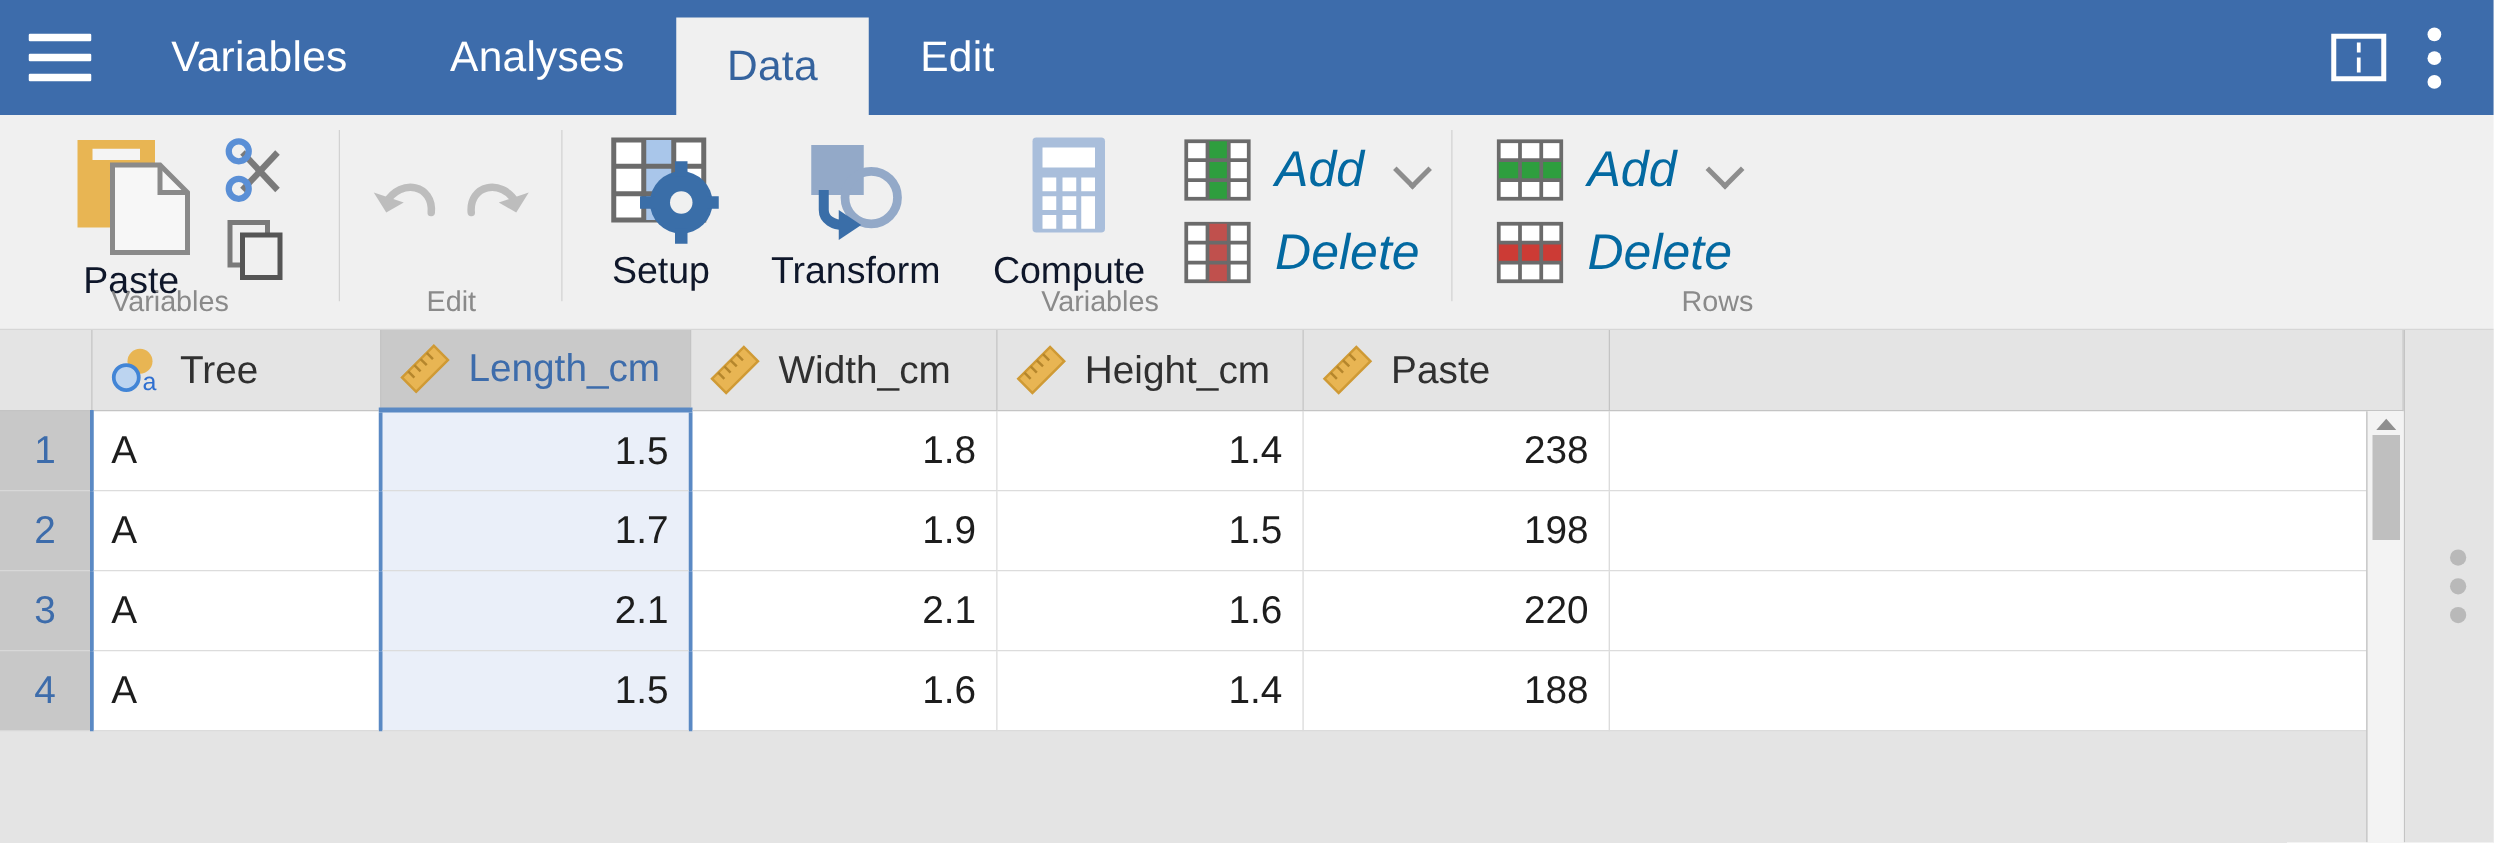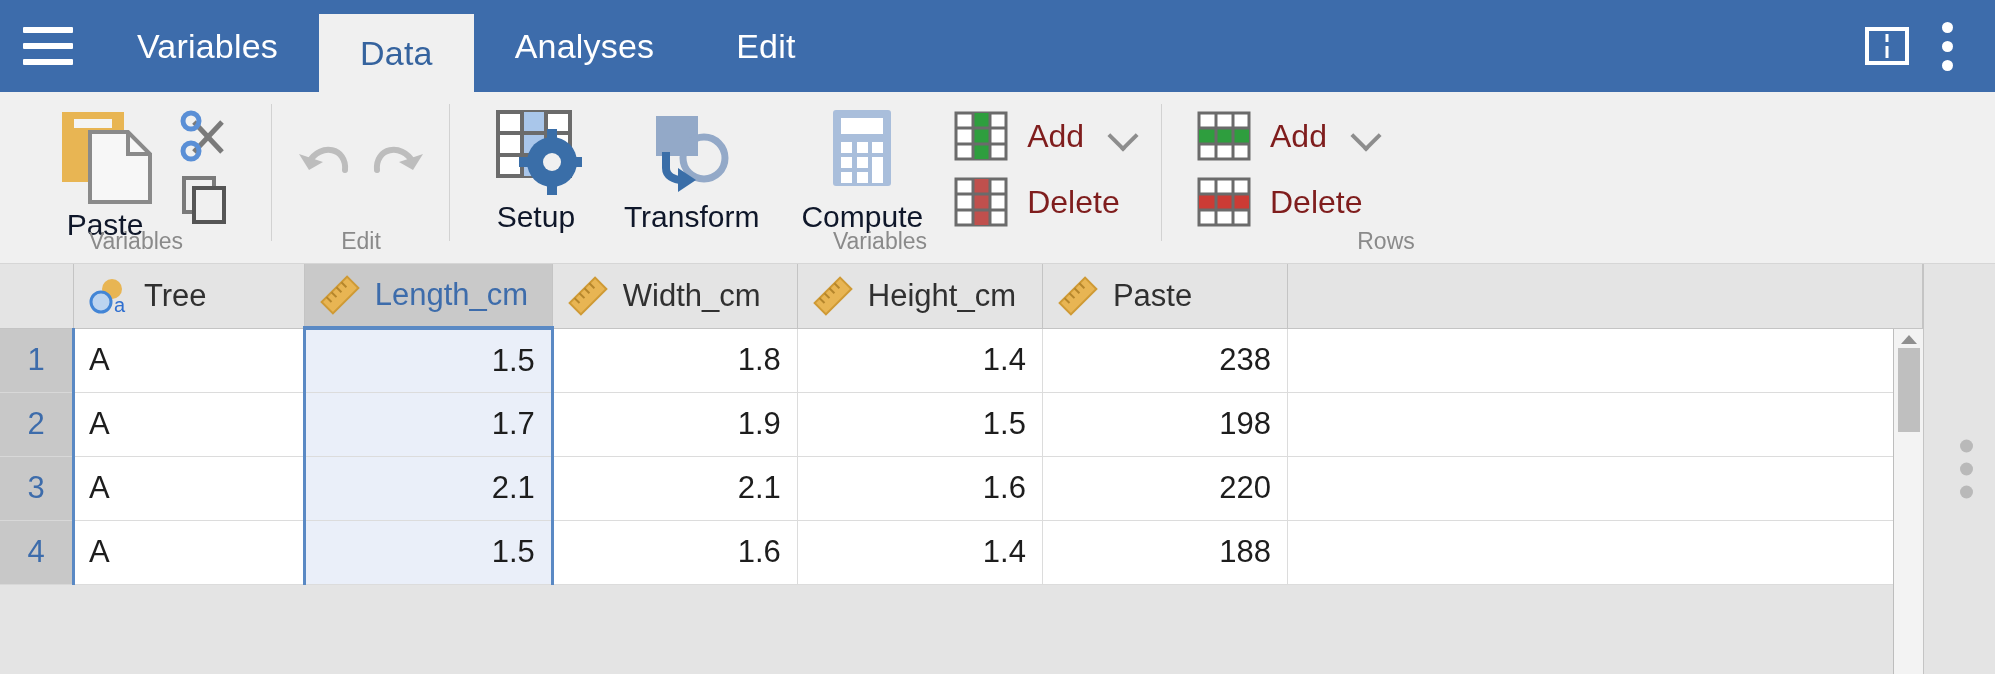--- a/index.html
+++ b/index.html
@@ -137,21 +137,21 @@
     font-size: 30px;
     color: #0f172a;
     margin-top: 4px;
     white-space: nowrap;
   }
   .iconbox { display: flex; align-items: center; justify-content: center; }
   .smallcol { display: flex; flex-direction: column; gap: 6px; padding-top: 6px; }
   .smallbtn { cursor: pointer; display: flex; align-items: center; justify-content: center; }
 
   .ad-row { display: flex; align-items: center; gap: 18px; cursor: pointer; }
-  .ad-label { font-size: 32px; color: #7f1d1d; white-space: nowrap; }
+  .ad-label { font-size: 40px; color: #0369a1; white-space: nowrap; font-style: italic; }
   .chev {
     width: 22px; height: 22px;
     border-right: 4px solid #8d8d8d;
     border-bottom: 4px solid #8d8d8d;
     transform: rotate(45deg);
     margin-left: 10px;
     cursor: pointer;
   }
   .ad-stack { display: flex; flex-direction: column; gap: 14px; padding-top: 8px; }
 
@@ -265,25 +265,25 @@
   <div class="hamburger">
     <span></span>
     <span></span>
     <span></span>
   </div>
 
   <div class="menutabs">
     <div class="menutab">
       <span>Variables</span>
     </div>
+    <div class="menutab">
+      <span>Analyses</span>
+    </div>
     <div class="menutab active">
       <span>Data</span>
-    </div>
-    <div class="menutab">
-      <span>Analyses</span>
     </div>
     <div class="menutab">
       <span>Edit</span>
     </div>
   </div>
 
   <div class="menubar-right">
     <div class="split-icon"></div>
     <div class="kebab">
       <i></i>
@@ -457,21 +457,21 @@
             <rect x="3" y="18" width="50" height="16" fill="#cc3b35"></rect>
             <line x1="3" y1="18" x2="53" y2="18" stroke="#6b6b6b" stroke-width="3"></line>
             <line x1="3" y1="34" x2="53" y2="34" stroke="#6b6b6b" stroke-width="3"></line>
             <line x1="20" y1="3" x2="20" y2="49" stroke="#6b6b6b" stroke-width="3"></line>
             <line x1="37" y1="3" x2="37" y2="49" stroke="#6b6b6b" stroke-width="3"></line>
           </svg>
           <span class="ad-label">Delete</span>
         </div>
       </div>
     </div>
-    <div class="rgroup-label" style="left:94px; right:auto; width:260px;">Rows</div>
+    <div class="rgroup-label" style="left:82px; right:auto; width:260px;">Rows</div>
   </div>
 </div>
 
 <div class="gridarea">
 
   <table class="sheet">
     <colgroup>
       <col style="width:72px">
       <col style="width:226px">
       <col style="width:243px">

